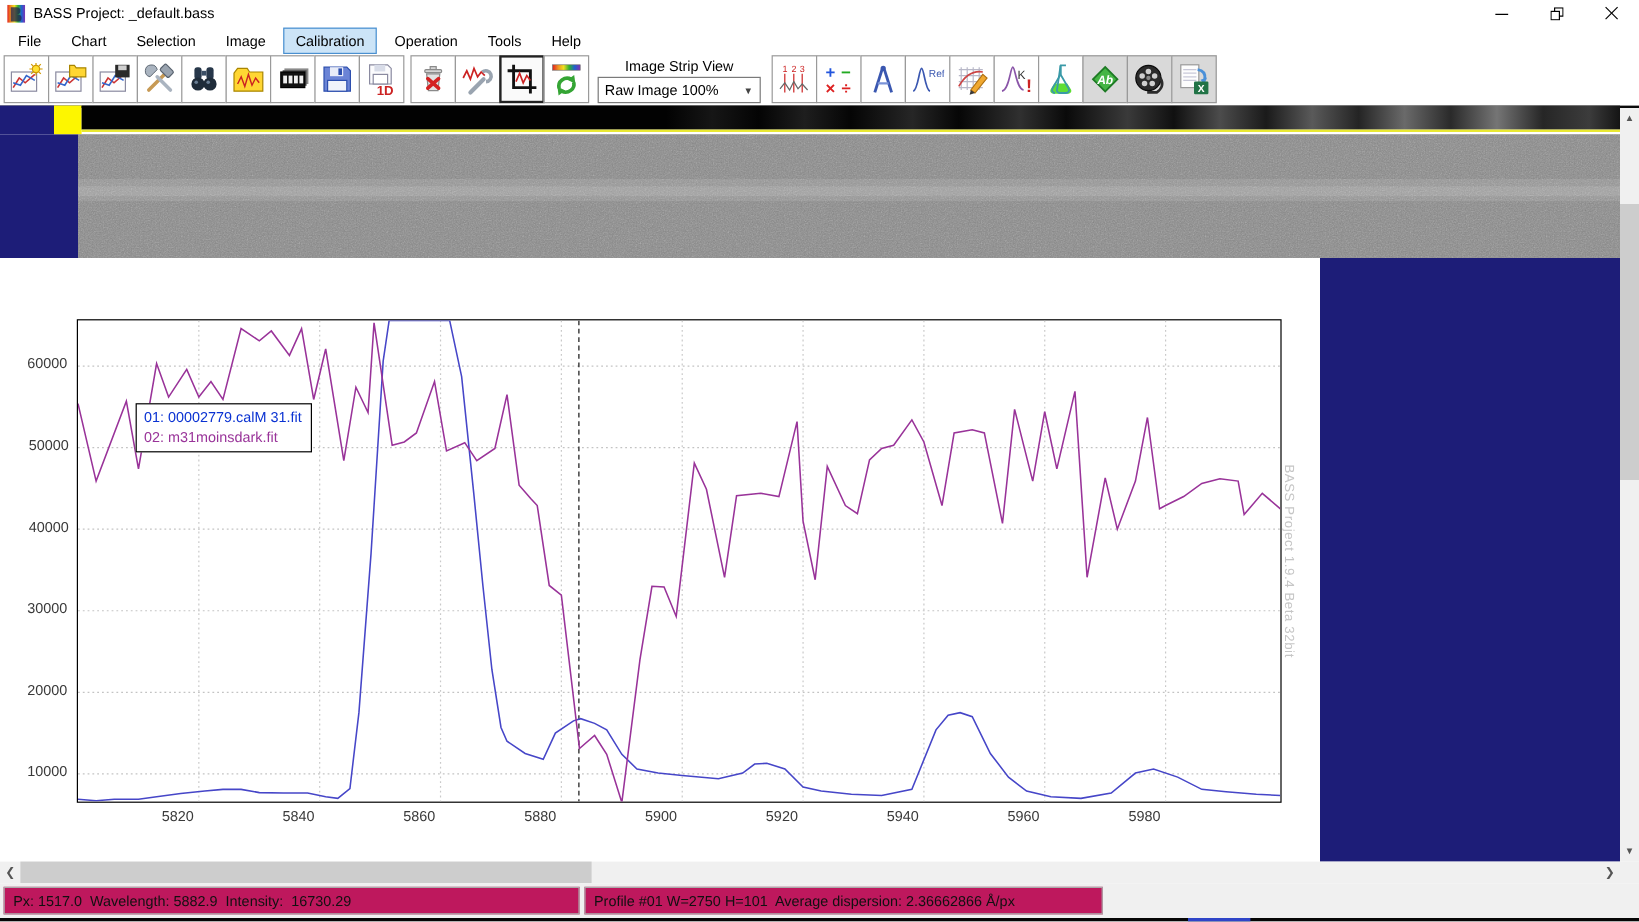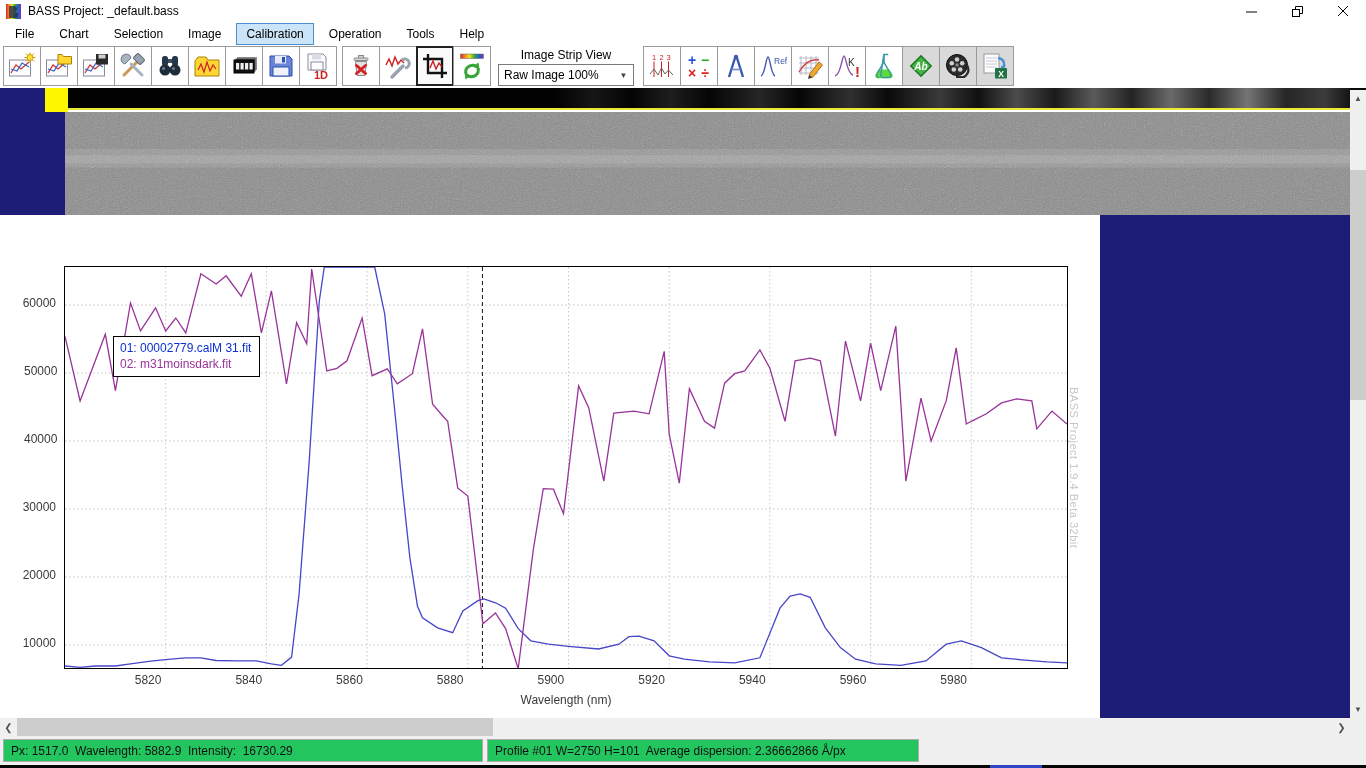--- a/index.html
+++ b/index.html
@@ -74,21 +74,21 @@
     display:flex; align-items:center; justify-content:center; }
   .vscroll .thumb { position:absolute; left:0; top:80px; width:16px; height:230px; background:#cdcdcd; }
   .hscroll { position:absolute; left:0; top:718px; width:1350px; height:18px; background:#f0f0f0; }
   .hscroll .arr { position:absolute; top:0; width:17px; height:18px; color:#555; font-size:10px;
     display:flex; align-items:center; justify-content:center; }
   .hscroll .thumb { position:absolute; left:17px; top:0; width:476px; height:18px; background:#cdcdcd; }
   .scroll-corner { position:absolute; left:1350px; top:718px; width:16px; height:18px; background:#f0f0f0; }
 
   
   .statusbar { position:absolute; left:0; top:736px; width:1366px; height:29px; background:#f0f0f0; }
-  .spanel { position:absolute; top:3px; height:23px; border:1px solid #ababab; background:#22c55e;
+  .spanel { position:absolute; top:3px; height:23px; border:1px solid #ababab; background:#be185d;
     display:flex; align-items:center; font-size:12px; color:#111; white-space:pre; padding-left:7px; }
   .spanel.left { left:3px; width:480px; }
   .spanel.right { left:487px; width:432px; }
   .bottom-strip { position:absolute; left:0; top:765px; width:1366px; height:3px; background:#060606; }
   .taskbar-blip { position:absolute; left:990px; top:765px; width:52px; height:3px; background:#2f45c8; }
 
   text { font-family:"Liberation Sans","DejaVu Sans",sans-serif; }
 </style>
 </head>
 <body>
@@ -432,21 +432,20 @@
           <line x1="906.3316582914573" y1="0" x2="906.3316582914573" y2="401" stroke="#c9c9c9" stroke-dasharray="1.5,2.5"></line>
           <line x1="417.4160804020082" y1="0" x2="417.4160804020082" y2="401" stroke="#111" stroke-dasharray="4,3"></line>
           <polyline points="0.0,399.0 15.1,400.3 30.2,399.0 50.4,399.0 65.5,396.9 85.6,394.2 105.7,392.2 120.8,390.8 135.9,390.8 151.1,393.5 171.2,393.9 191.3,393.9 206.4,396.9 216.5,398.3 226.6,390.1 234.1,326.9 244.2,194.4 254.3,34.0 259.3,0.0 309.7,0.0 319.7,46.9 329.8,144.1 337.4,220.9 344.9,290.9 352.5,339.2 357.5,350.7 372.6,360.9 387.7,365.7 397.8,343.9 412.9,333.7 418.9,331.9 430.5,335.8 440.6,341.2 453.2,361.6 465.8,373.8 483.4,377.2 503.5,379.3 533.7,382.0 553.9,377.2 563.9,369.7 574.0,369.1 589.1,373.8 604.2,388.8 619.3,392.2 644.5,394.9 669.7,395.9 694.9,390.8 715.0,341.2 725.1,329.0 735.1,326.9 745.2,330.3 760.3,360.9 775.4,380.6 790.5,392.2 810.7,396.9 835.8,398.3 861.0,393.9 881.2,377.2 896.3,373.8 916.4,380.6 936.5,390.8 956.7,392.8 981.9,394.9 1002.0,395.9" fill="none" stroke="#4646c8" stroke-width="1.3"></polyline>
           <polyline points="0.0,69.3 15.1,133.9 40.3,67.3 50.4,123.7 65.5,36.0 75.5,63.9 90.6,40.8 100.7,63.9 110.8,51.0 120.8,65.9 135.9,6.8 151.1,17.0 161.1,8.8 176.2,29.2 186.3,6.8 196.4,65.9 206.4,23.8 221.5,116.9 231.6,55.7 241.7,76.8 246.7,2.0 261.8,104.0 271.9,101.3 282.0,93.8 297.1,51.0 307.1,108.7 322.3,101.9 332.3,116.9 347.4,106.7 357.5,61.8 367.6,137.3 377.6,148.8 382.7,154.3 392.7,220.9 402.8,229.0 417.9,356.8 430.5,345.9 440.6,361.6 453.2,401.7 468.3,282.7 478.3,221.6 488.4,222.2 498.5,246.7 513.6,118.9 523.7,140.7 538.8,214.1 548.8,146.1 569.0,144.1 584.1,146.8 599.2,84.3 604.2,167.2 614.3,216.1 624.4,121.7 639.5,154.3 649.5,161.1 659.6,116.2 669.7,106.7 679.7,104.0 694.9,82.9 704.9,101.3 720.0,154.3 730.1,93.8 745.2,91.1 755.3,93.8 770.4,169.2 780.5,74.1 795.6,133.9 805.6,76.1 815.7,123.7 830.8,59.1 840.9,214.1 856.0,131.2 866.1,174.0 881.2,133.9 891.2,80.9 901.3,157.0 906.3,154.3 921.4,146.8 936.5,135.9 951.6,131.9 966.8,133.9 971.8,161.8 986.9,144.1 1002.0,157.0" fill="none" stroke="#993399" stroke-width="1.3"></polyline>
         </svg>
     </div>
     <div class="legend">
       <div style="color: rgb(10, 50, 210);">01: 00002779.calM 31.fit</div>
       <div style="color: rgb(153, 51, 153);">02: m31moinsdark.fit</div>
     </div>
-    <div class="xaxis-label">Wavelength (nm)</div>
     <div class="watermark">BASS Project 1.9.4 Beta 32bit</div>
     <div class="side-panel"></div>
   </div>
 
   <div class="vscroll">
     <div class="arr" style="top:0">▲</div>
     <div class="thumb"></div>
     <div class="arr" style="bottom:0">▼</div>
   </div>
   <div class="hscroll">

